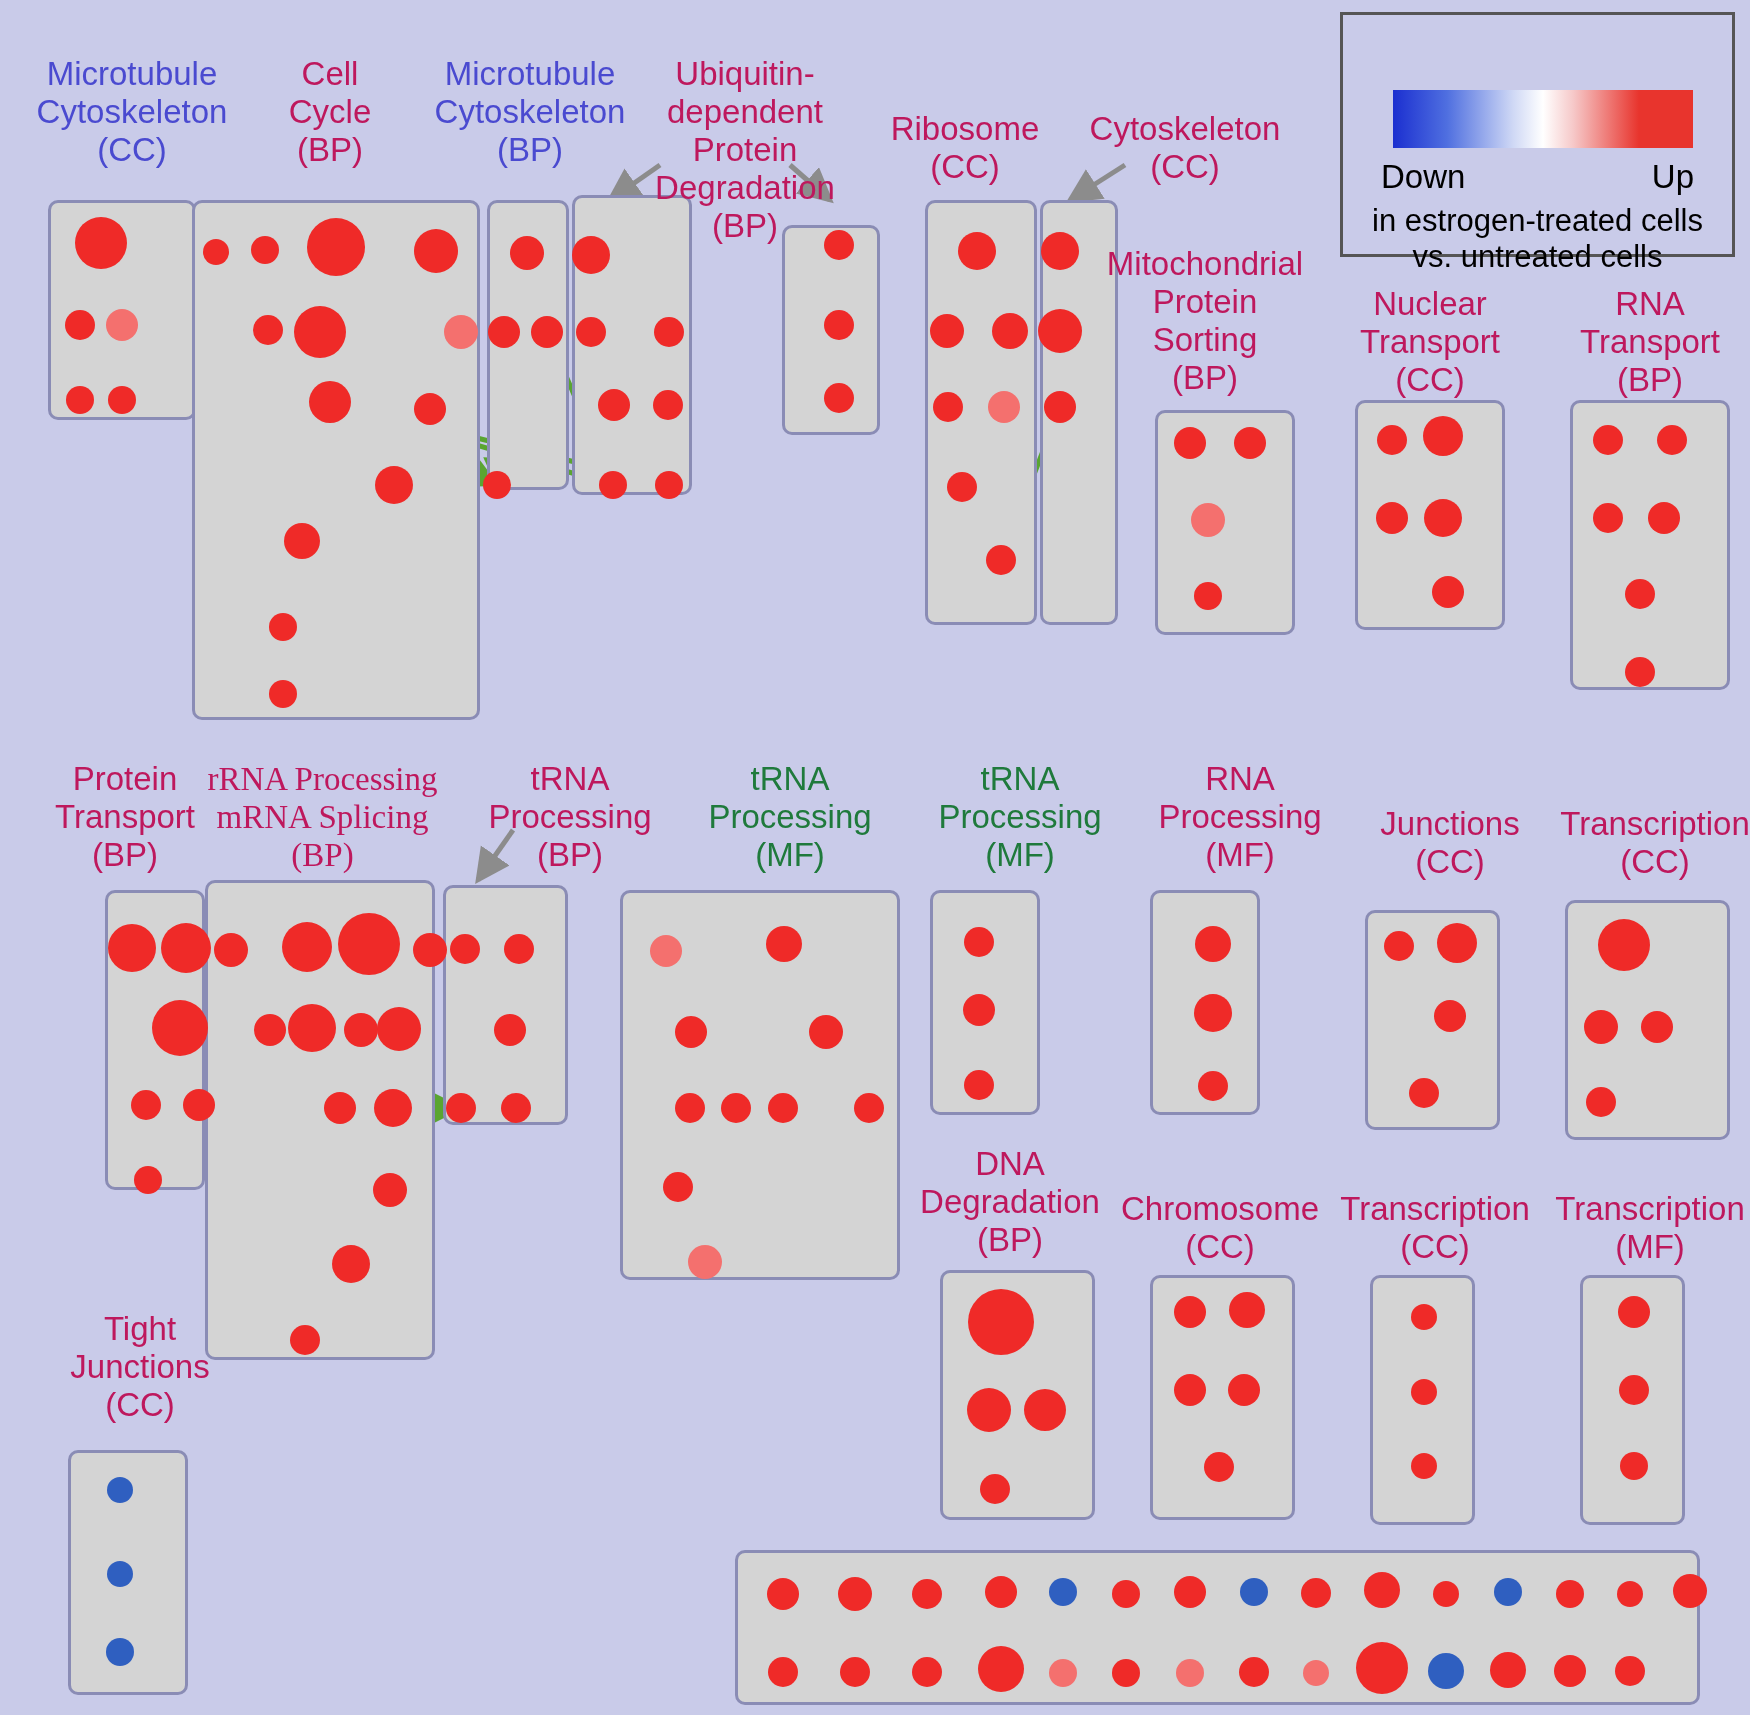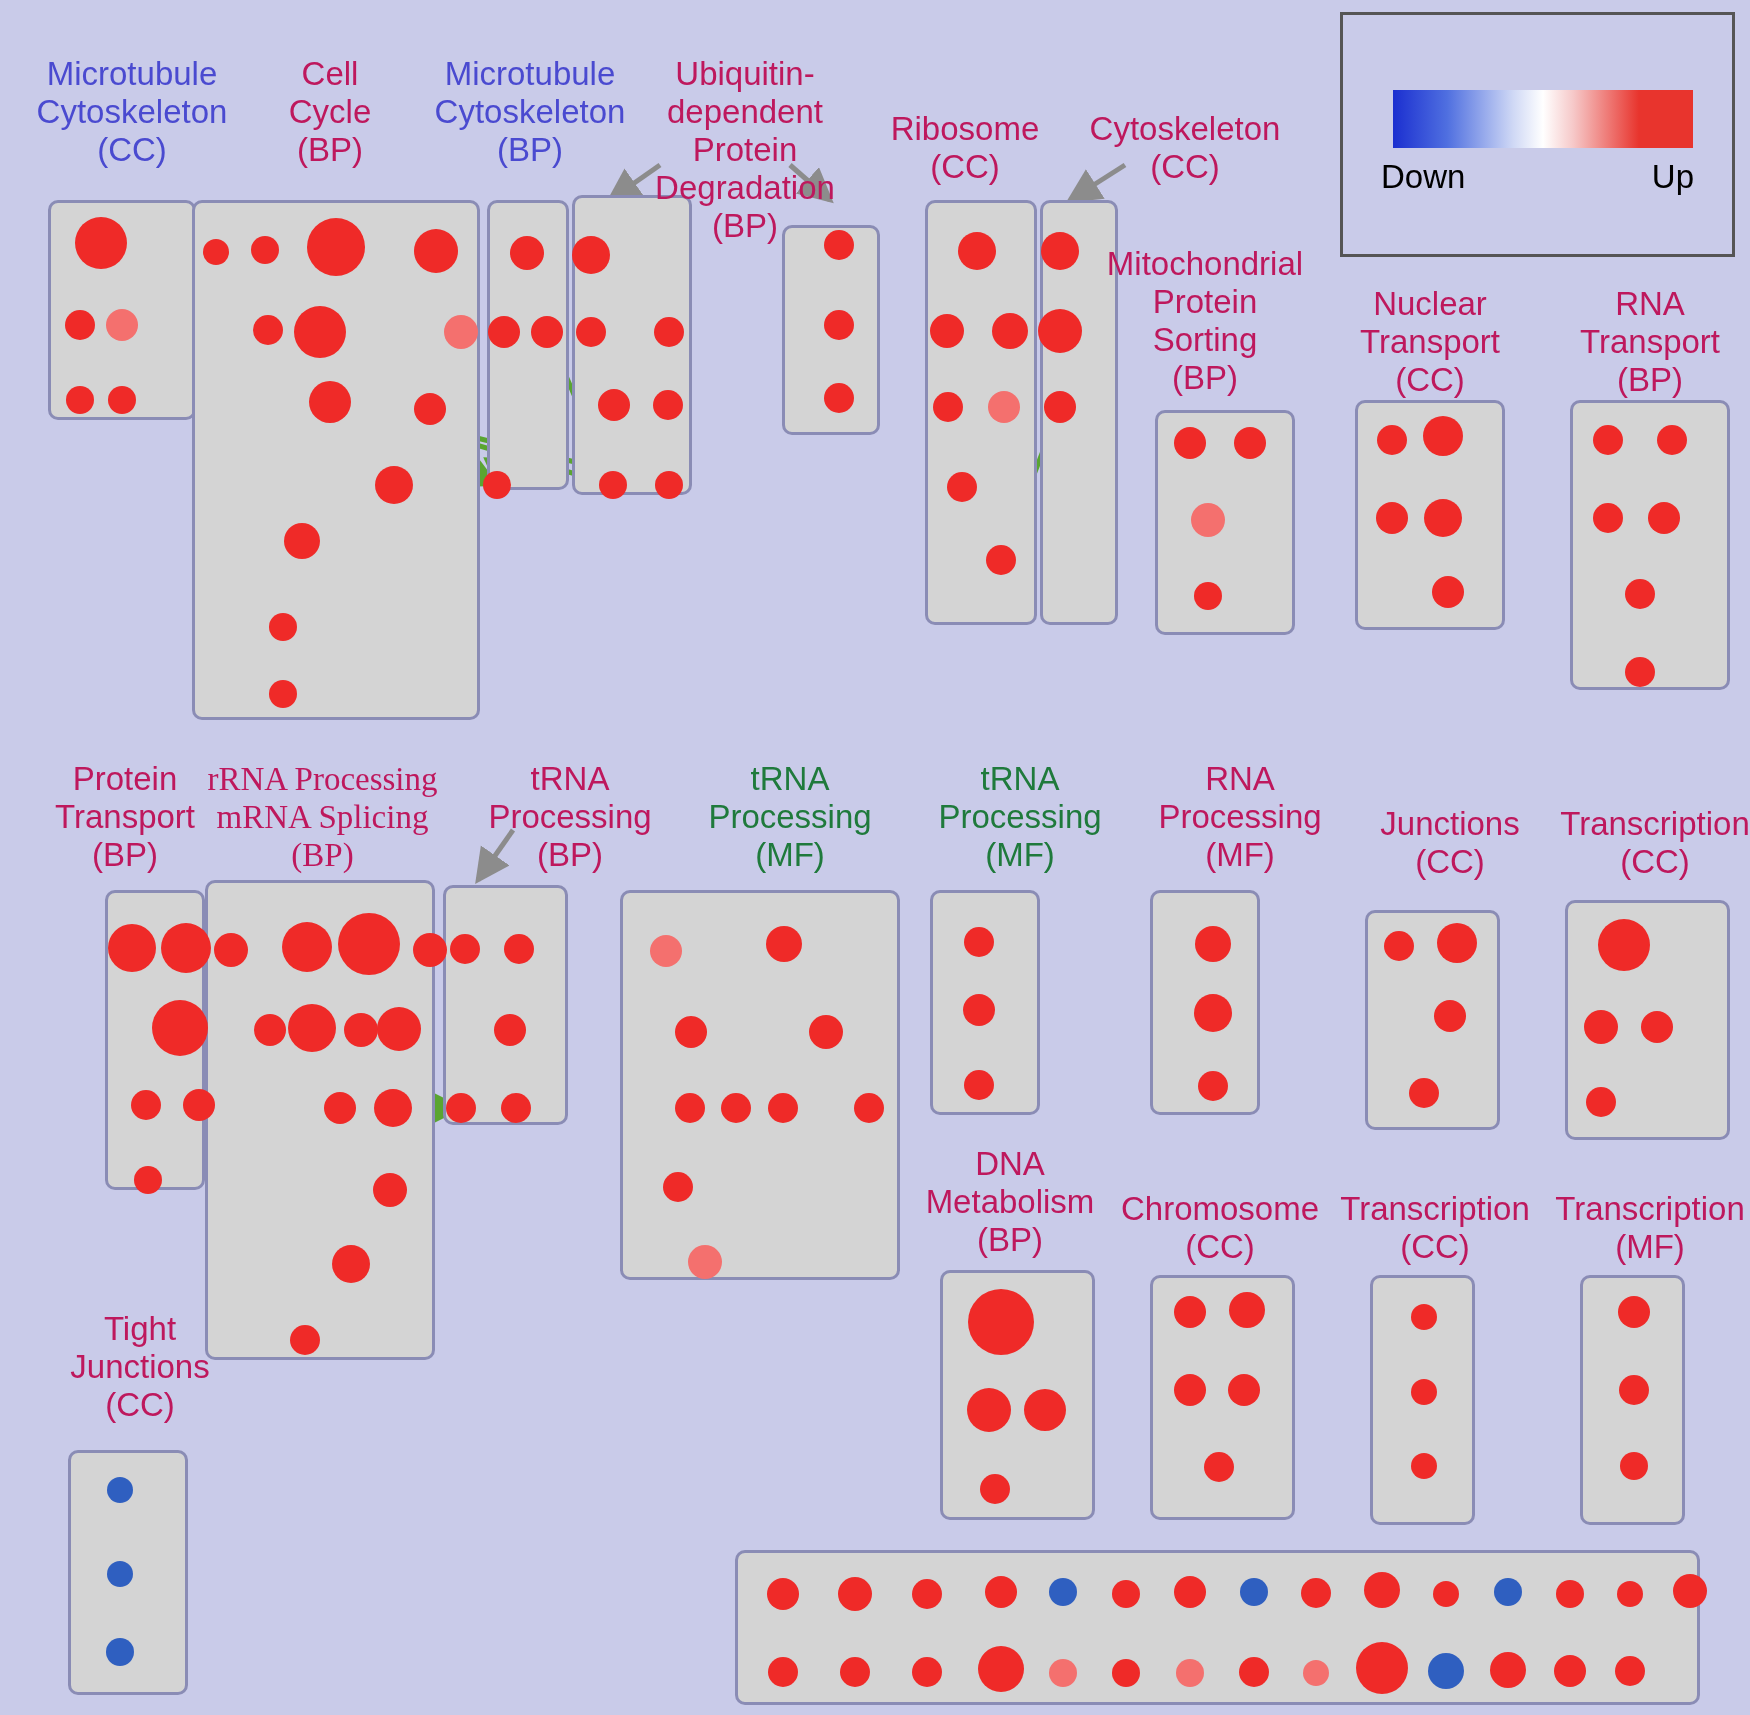--- a/index.html
+++ b/index.html
@@ -426,33 +426,35 @@
 Processing
 (MF)</div>
       <div class="label" style="left: 1140px; top: 760px; width: 200px;">RNA
 Processing
 (MF)</div>
       <div class="label" style="left: 1350px; top: 805px; width: 200px;">Junctions
 (CC)</div>
       <div class="label" style="left: 1550px; top: 805px; width: 210px;">Transcription
 (CC)</div>
       <div class="label" style="left: 905px; top: 1145px; width: 210px;">DNA
-Metabolism
+Degradation
 (BP)</div>
       <div class="label" style="left: 1110px; top: 1190px; width: 220px;">Chromosome
 (CC)</div>
       <div class="label" style="left: 1330px; top: 1190px; width: 210px;">Transcription
 (CC)</div>
       <div class="label" style="left: 1545px; top: 1190px; width: 210px;">Transcription
 (MF)</div>
       <div class="label" style="left: 50px; top: 1310px; width: 180px;">Tight
 Junctions
 (CC)</div>
     </div>
 
 
   <div class="legend" style="left:1340px;top:12px;width:395px;height:245px;">
     <div class="grad" style="left:50px;top:75px;width:300px;height:58px;"></div>
     <div class="legend-down" style="left:38px;top:143px;">Down</div>
     <div class="legend-up" style="right:38px;top:143px;">Up</div>
+    <div class="legend-sub" style="top:188px;">in estrogen-treated cells
+vs. untreated cells</div>
   </div>
 
 </div>
 
 </body></html>

